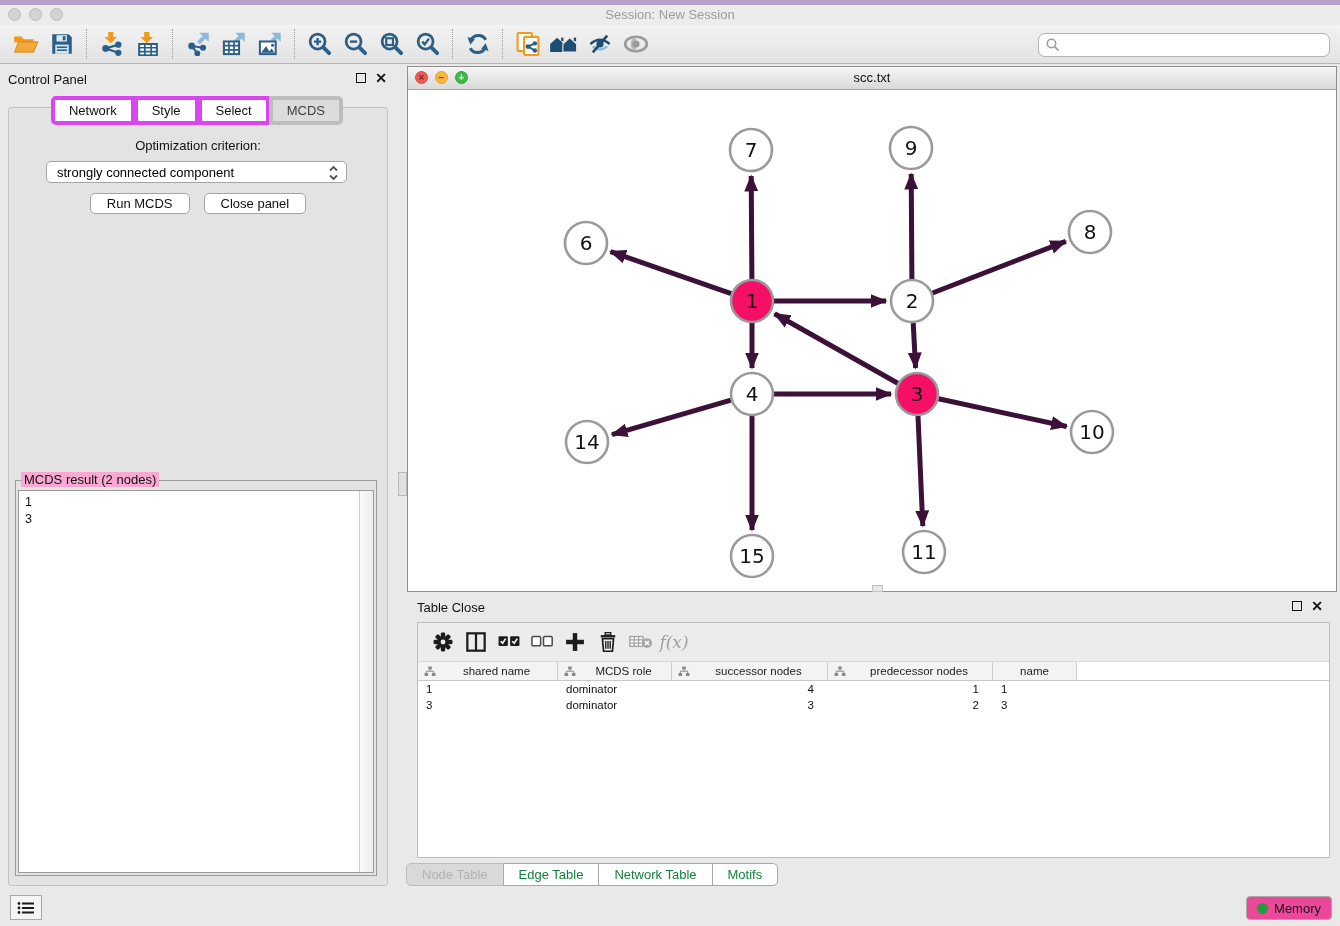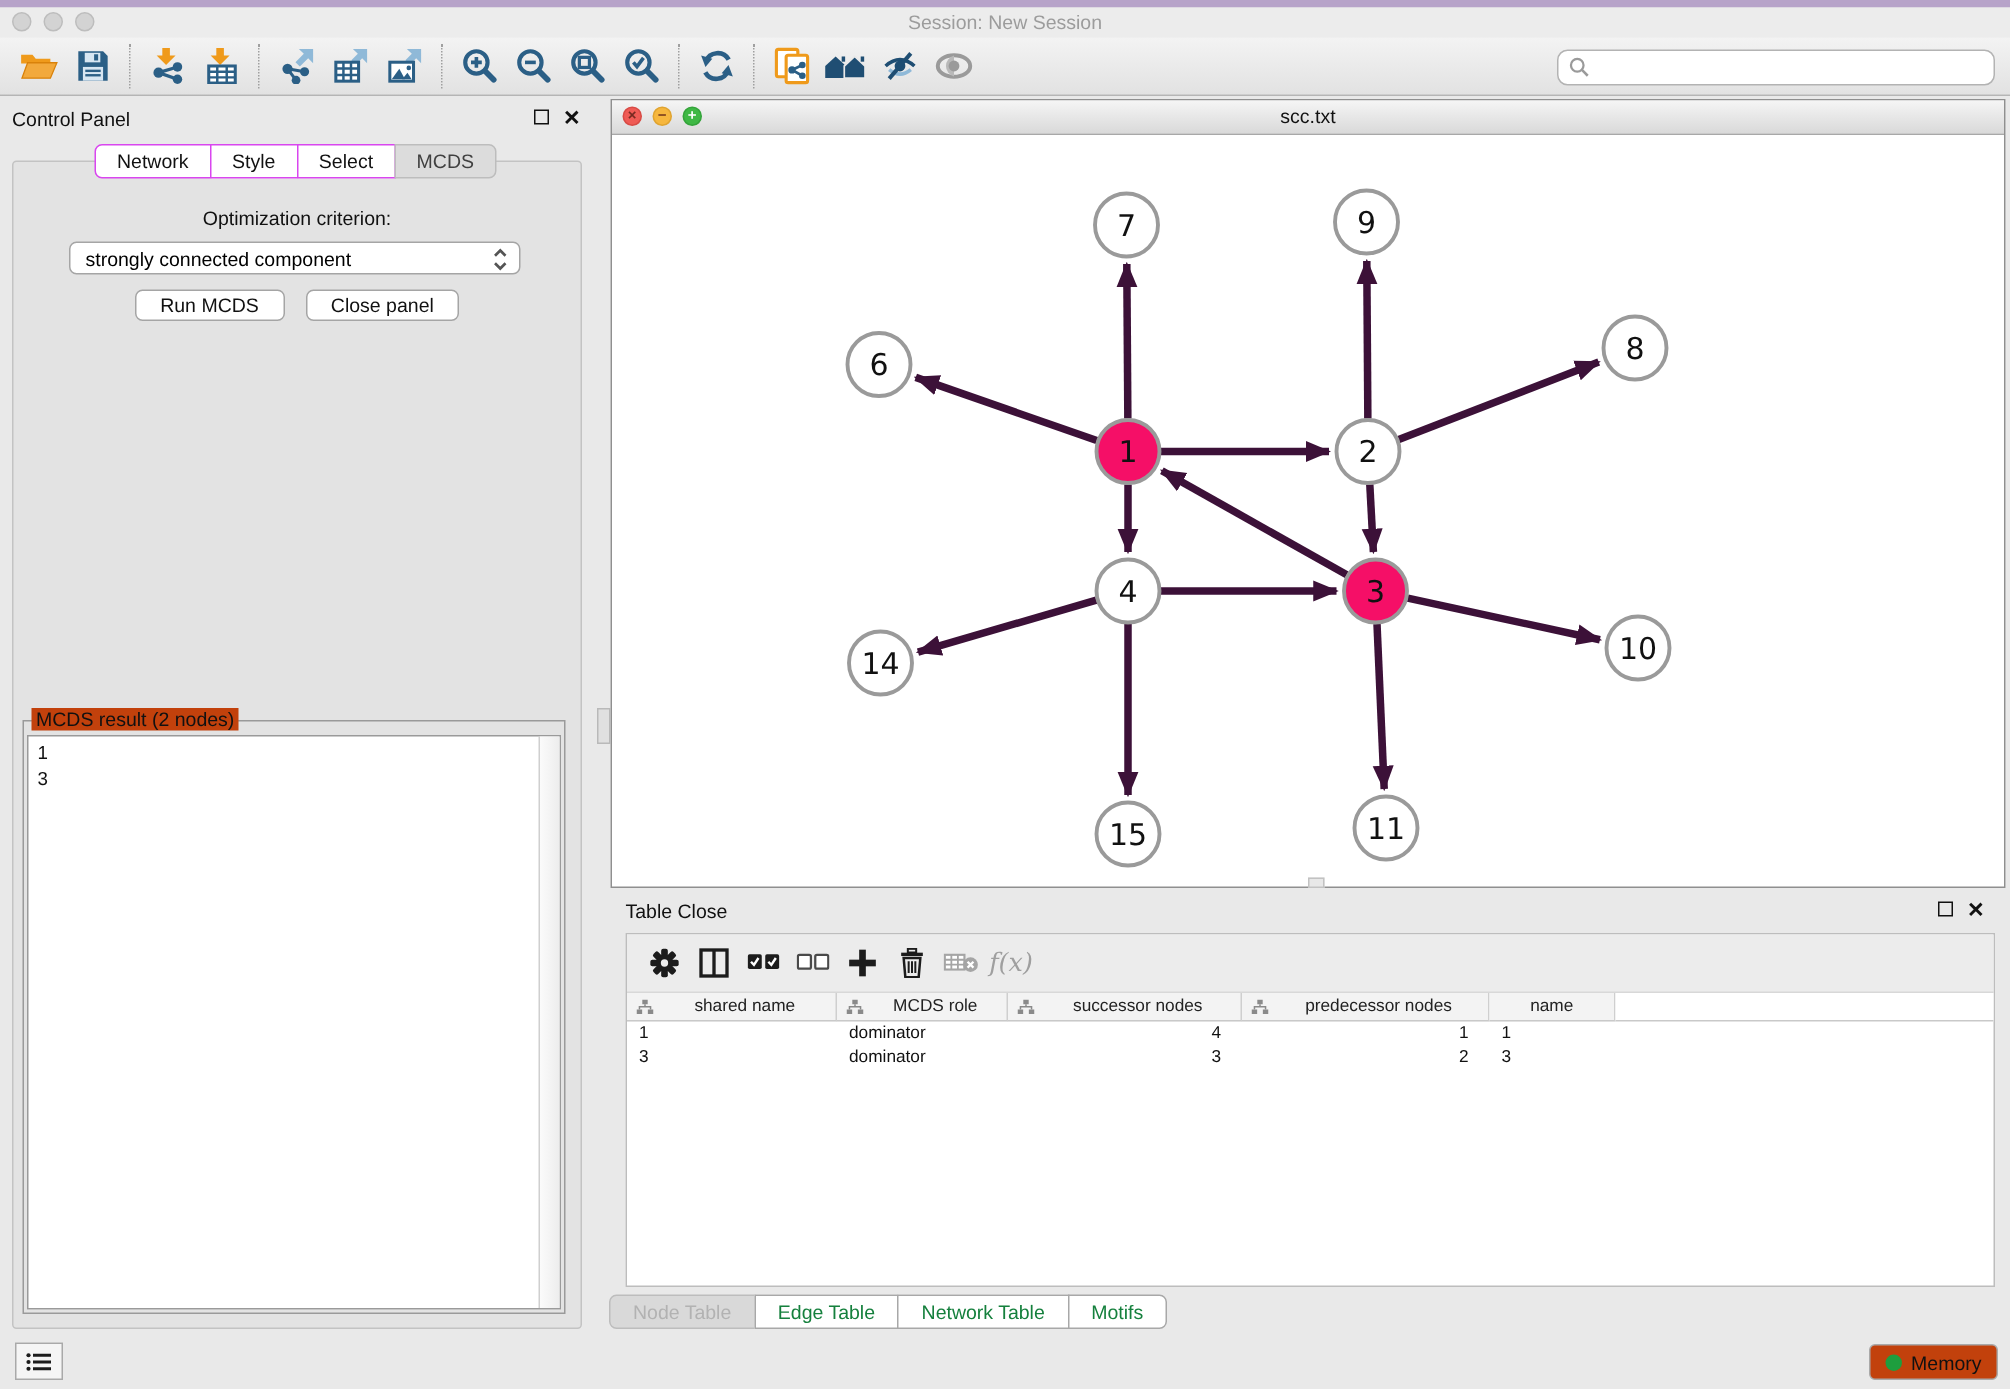--- a/index.html
+++ b/index.html
@@ -23,32 +23,32 @@
   
   .main{position:absolute;left:0;top:64px;right:0;bottom:36px;}
 
   
   .control-panel{position:absolute;left:0;top:0;width:395px;height:100%;}
   .panel-head{position:absolute;left:8px;top:8px;right:8px;height:18px;font-size:13px;color:#111;}
   .panel-head .btns{position:absolute;right:0;top:1px;display:flex;gap:9px;align-items:center;}
   .float-glyph{width:10px;height:10px;border:1.6px solid #111;box-sizing:border-box;display:inline-block;}
   .close-glyph{font-size:14px;font-weight:bold;color:#111;line-height:10px;}
   .cp-tabs{position:absolute;left:0;right:0;top:32px;display:flex;justify-content:center;z-index:2;}
-  .cp-tab{font-size:13px;padding:3px 14px;background:#fff;border:1px solid #d946ef;margin-left:-1px;color:#111;}
+  .cp-tab{font-size:13px;padding:3px 14px;background:#fff;border:4px solid #d946ef;margin-left:-1px;color:#111;}
   .cp-tab:first-child{border-radius:5px 0 0 5px;}
   .cp-tab:last-child{border-radius:0 5px 5px 0;}
   .cp-tab.selected{background:#dcdcdc;color:#404040;border-color:#bdbdbd;}
   .cp-body{position:absolute;left:8px;right:7px;top:43px;bottom:4px;background:#e3e3e3;border:1px solid #c3c3c3;border-radius:3px;}
   .opt-label{position:absolute;left:0;right:0;top:30px;text-align:center;font-size:13px;color:#111;}
   .combo{position:absolute;left:37px;right:40px;top:53px;height:22px;background:#fff;border:1px solid #a5a5a5;border-radius:5px;font-size:13px;display:flex;align-items:center;padding-left:10px;box-sizing:border-box;}
   .combo .arrows{position:absolute;right:7px;top:2px;}
   .btn-row{position:absolute;left:0;right:0;top:85px;display:flex;justify-content:center;gap:14px;}
   .aqua-btn{font-size:13px;color:#111;background:#fff;border:1px solid #a5a5a5;border-radius:5px;padding:2px 16px;height:21px;box-sizing:border-box;}
   .groupbox{position:absolute;left:6px;right:10px;top:372px;bottom:9px;border:1px solid #9a9a9a;}
-  .groupbox .legend{position:absolute;left:5px;top:-9px;background:#c2410c;padding:0 3px;font-size:13px;color:#111;}
+  .groupbox .legend{position:absolute;left:5px;top:-9px;background:#f9a8d4;padding:0 3px;font-size:13px;color:#111;}
   .result-area{position:absolute;left:2px;right:2px;top:9px;bottom:2px;background:#fff;border:1px solid #9a9a9a;}
   .result-text{position:absolute;left:0;top:0;right:14px;bottom:0;font-size:12.5px;line-height:17px;padding:3px 0 0 6px;white-space:pre;color:#111;}
   .result-scroll{position:absolute;right:0;top:0;bottom:0;width:13px;background:linear-gradient(90deg,#fbfbfb,#ededed);border-left:1px solid #cfcfcf;}
 
   .v-splitter{position:absolute;left:395px;top:0;width:12px;height:100%;}
   .v-grip{position:absolute;left:3px;top:408px;width:7px;height:22px;background:#e0e0e0;border:1px solid #b9b9b9;}
 
   
   .right-area{position:absolute;left:407px;top:0;right:3px;bottom:0;}
   .net-window{position:absolute;left:0;top:2px;right:0;height:526px;background:#fff;border:1px solid #8f8f8f;box-sizing:border-box;}
@@ -80,21 +80,21 @@
   .gr .td{box-sizing:border-box;overflow:hidden;white-space:nowrap;}
   .tp-tabs{position:absolute;left:0;right:0;bottom:4px;display:flex;justify-content:flex-start;}
   .tp-tab{font-size:13px;padding:3px 15px;background:#fff;border:1px solid #a8a8a8;margin-left:-1px;color:#15803d;}
   .tp-tab:first-child{border-radius:5px 0 0 5px;}
   .tp-tab:last-child{border-radius:0 5px 5px 0;}
   .tp-tab.selected{background:#d9d9d9;color:#b2b2b2;border-color:#bdbdbd;}
 
   
   .statusbar{position:absolute;left:0;bottom:0;width:100%;height:36px;background:#e9e9e9;}
   .list-btn{position:absolute;left:10px;top:5px;width:32px;height:25px;background:#f5f5f5;border:1px solid #a9a9a9;display:flex;align-items:center;justify-content:center;}
-  .memory-btn{position:absolute;right:8px;top:6px;height:24px;background:#c2410c;border:1px solid #a9a9a9;border-radius:4px;display:flex;align-items:center;gap:6px;padding:0 10px;font-size:13px;color:#111;}
+  .memory-btn{position:absolute;right:8px;top:6px;height:24px;background:#ec4899;border:1px solid #a9a9a9;border-radius:4px;display:flex;align-items:center;gap:6px;padding:0 10px;font-size:13px;color:#111;}
   .mem-dot{width:11px;height:11px;border-radius:50%;background:#1e9e3e;}
 </style>
 </head>
 <body>
 
 <div class="app">
 
   <div class="top-strip"></div>
 
   <div class="titlebar">

